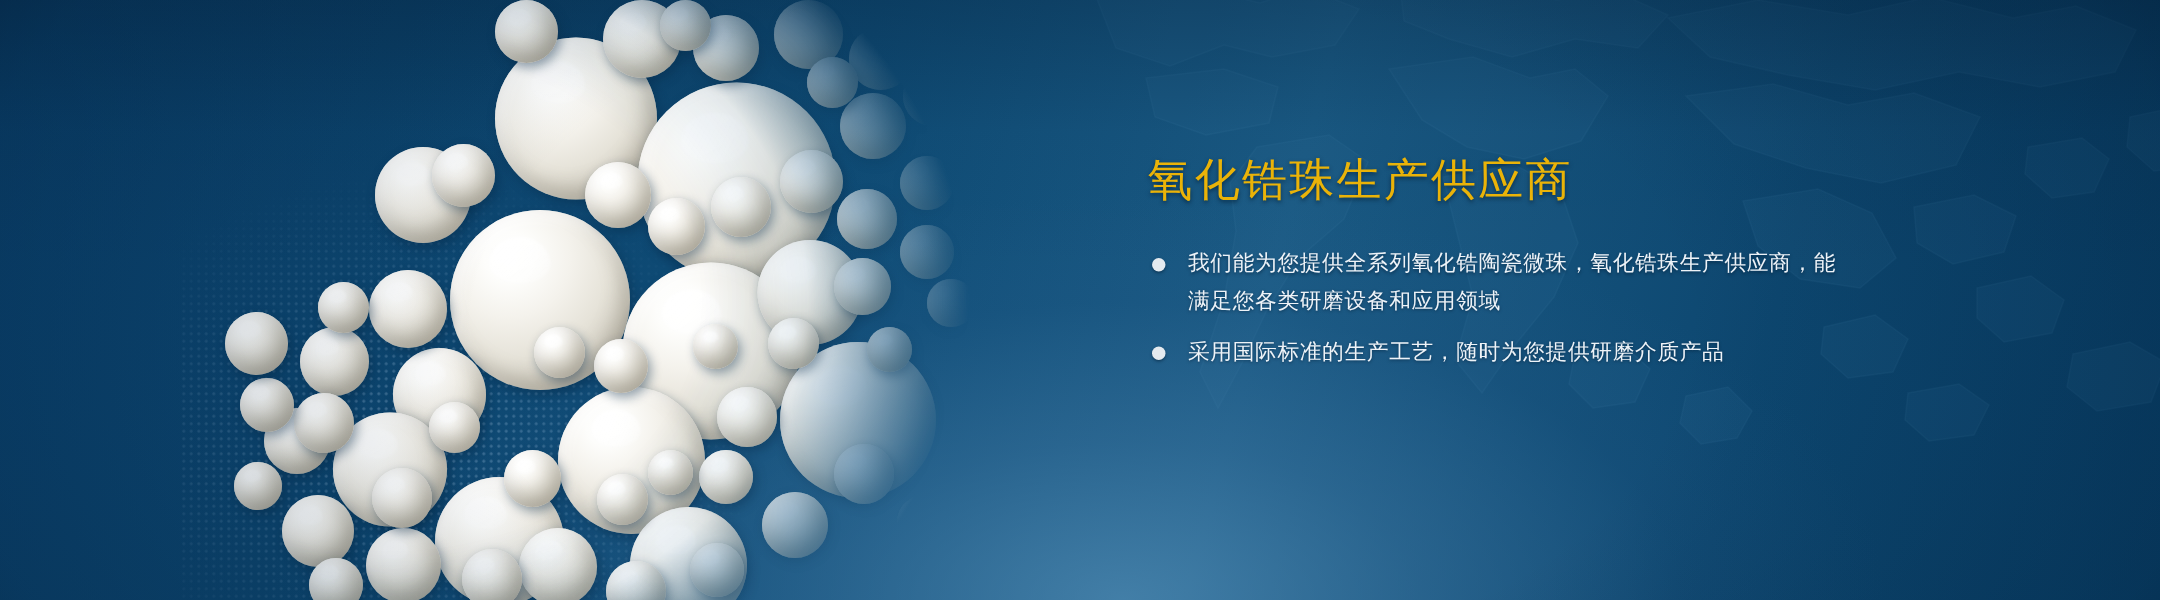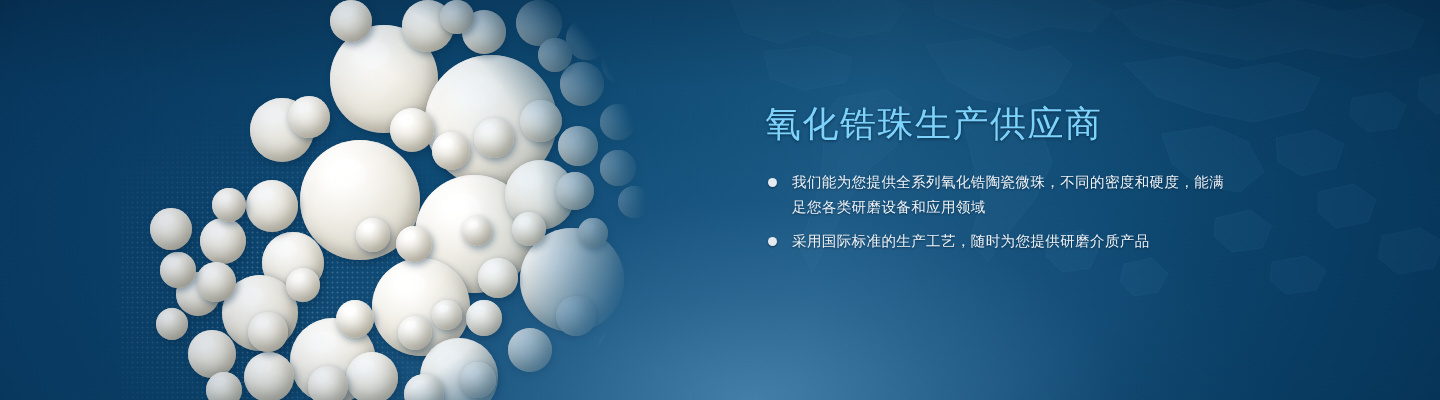--- a/index.html
+++ b/index.html
@@ -132,25 +132,25 @@
 
   
   .copy {
     position: absolute;
     left: 765px;
     top: 104px;
     width: 470px;
   }
   .headline {
     margin: 0 0 26px 0;
-    font-size: 36px;
+    font-size: 30px;
     line-height: 1.12;
     font-weight: 400;
     letter-spacing: 1.5px;
-    color: #7dd3fc;
+    color: #eab308;
     text-shadow: 0 1px 3px rgba(2,26,48,0.65);
     white-space: nowrap;
   }
   .bullets {
     list-style: none;
     margin: 0;
     padding: 0;
   }
   .bullet {
     position: relative;
@@ -285,21 +285,21 @@
   </div>
 
   <div class="bg-vignette"></div>
 
   <div class="copy">
     <h1 class="headline">氧化锆珠生产供应商</h1>
 
     <ul class="bullets">
       <li class="bullet">
         <span class="dot"></span>
-        <span>我们能为您提供全系列氧化锆陶瓷微珠，不同的密度和硬度，能满足您各类研磨设备和应用领域</span>
+        <span>我们能为您提供全系列氧化锆陶瓷微珠，氧化锆珠生产供应商，能满足您各类研磨设备和应用领域</span>
       </li>
       <li class="bullet">
         <span class="dot"></span>
         <span>采用国际标准的生产工艺，随时为您提供研磨介质产品</span>
       </li>
     </ul>
   </div>
 
 </div>
 

